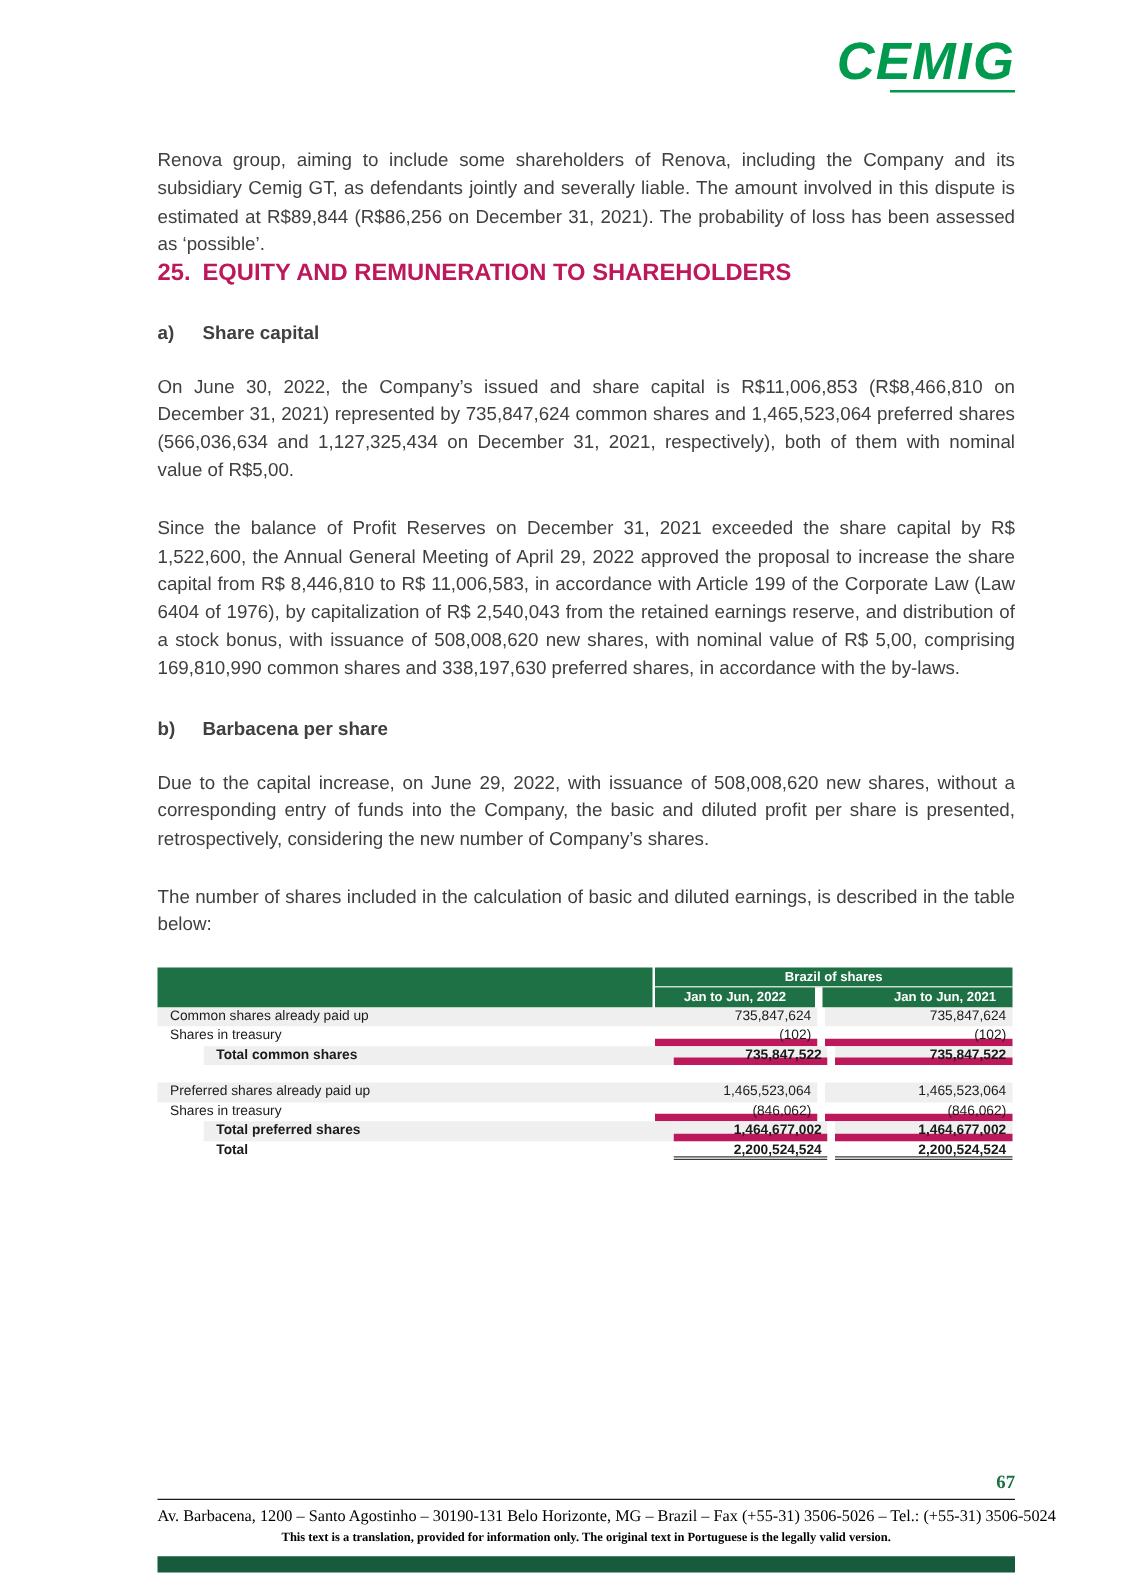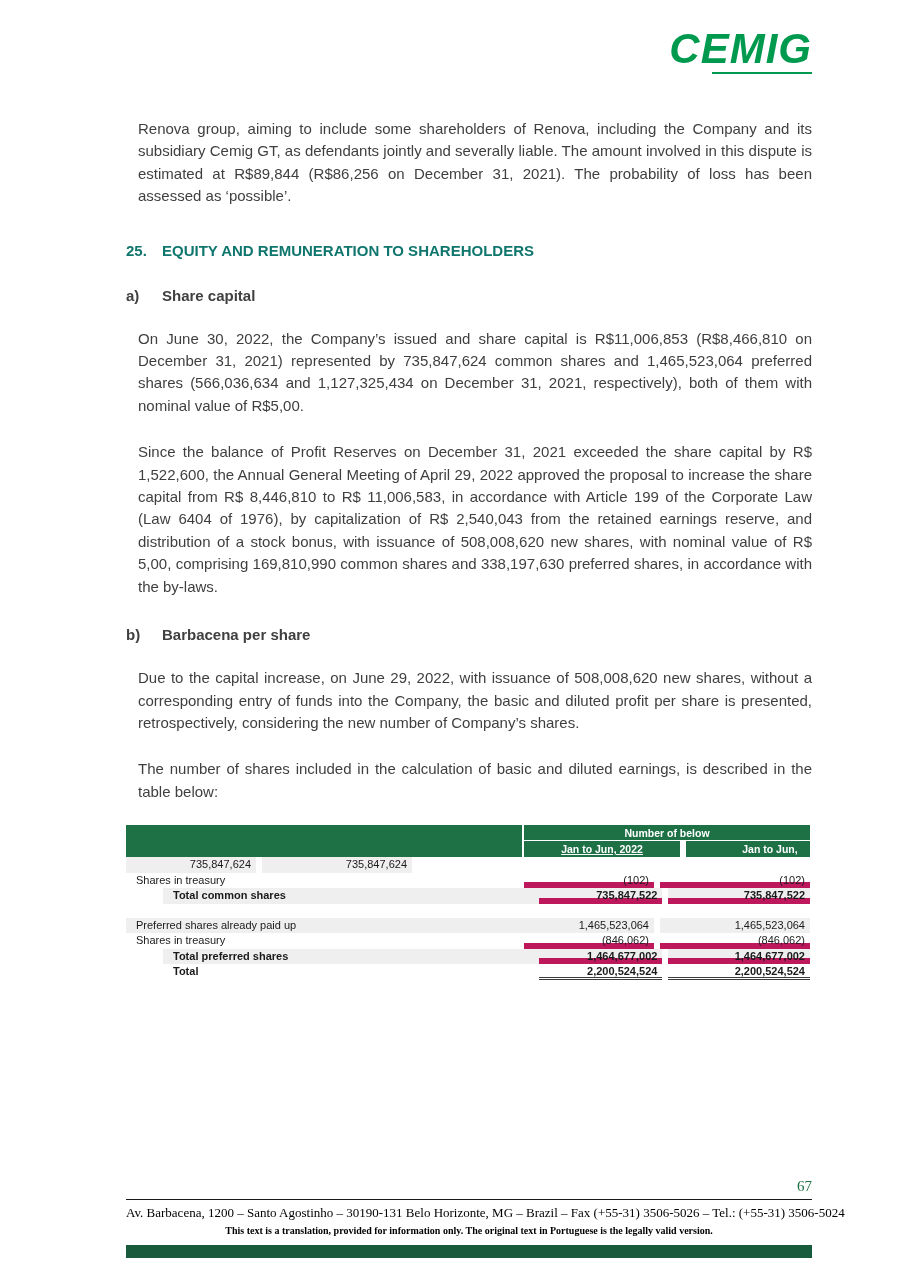--- a/index.html
+++ b/index.html
@@ -21,27 +21,27 @@
   }
   .logo::after{
     content:""; display:block; height:2px; background:#009a4e;
     margin-top:2px; width:70%; margin-left:30%;
   }
 
   
   .content { position:absolute; left:126px; right:88px; top:0; }
 
   p.body, .cap-label {
-    font-size:15px; line-height:22.4px; text-align:justify; color:#3f3f3f;margin-left:12px;
+    font-size:15px; line-height:22.4px; text-align:justify; color:#3f3f3f;
   }
   .intro { margin-top:118px; }
 
   .sec-heading {
-    margin-top:34px; display:flex;
-    color:#0f766e; font-weight:bold; font-size:15px;
+    display:flex;
+    color:#be185d; font-weight:bold; font-size:19px;
   }
   .sec-heading .num { width:36px; }
 
   .sub-heading {
     margin-top:28px; display:flex;
     color:#404040; font-weight:bold; font-size:15px;
   }
   .sub-heading .ltr { width:36px; }
 
   .para { margin-top:24px; }
@@ -57,39 +57,39 @@
   .h-right { flex:1; display:flex; flex-direction:column; margin-left:2px; }
   .h-group {
     background:#1e7145; color:#fff; font-weight:bold; text-align:center;
     height:16px; line-height:16px; font-size:10.5px; border-bottom:1px solid #fff;
   }
   .h-cols { display:flex; }
   .h-col, .h-col2 {
     background:#1e7145; color:#fff; font-weight:bold; text-align:center;
     height:16px; line-height:16px; font-size:10.5px;
   }
-  .h-col { width:156px;text-decoration:underline; }
+  .h-col { width:128px; }
   .h-gap { width:6px; background:#fff; }
   .h-col2 { flex:1;padding-left:44px; }
 
   .trow { display:flex; height:15.5px; line-height:15.5px; }
   .trow.spacer { height:14px; background:#fff; }
   .cell-label { width:398px; padding-left:10px; overflow:hidden; }
   .cell-val  { width:130px; text-align:right; padding-right:5px; }
   .cell-gap  { width:6px; background:#fff; }
   .cell-val2 { width:150px; text-align:right; padding-right:5px; }
   .trow.shade .cell-label, .trow.shade .cell-val, .trow.shade .cell-val2 { background:#efefef; }
   .trow.bold { font-weight:bold;margin-left:37px; }
   .trow.u .cell-val, .trow.u .cell-val2 { border-bottom:6px solid #be185d; }
   .trow.uu .cell-val, .trow.uu .cell-val2 { border-bottom:3px double #3c3c3c; }
 
   
   .footer { position:absolute; left:126px; right:88px; bottom:12px; }
   .page-number {
-    text-align:right; color:#1e7145; font-weight:normal; font-size:15px;
+    text-align:right; color:#1e7145; font-weight:bold; font-size:15px;
     margin-bottom:4px; font-family:"Liberation Serif", serif;
   }
   .footer-line { border-top:1.6px solid #1a1a1a; }
   .footer-address {
     font-family:"Liberation Serif", serif; font-size:13px; color:#000;
     text-align:center; margin-top:5px; white-space:nowrap;
   }
   .footer-note {
     font-family:"Liberation Serif", serif; font-size:10px; font-weight:bold; color:#000;
     text-align:center; margin-top:4px; white-space:nowrap;
@@ -129,30 +129,31 @@
 
     <p class="body para">Due to the capital increase, on June 29, 2022, with issuance of 508,008,620 new shares, without a corresponding entry of funds into the Company, the basic and diluted profit per share is presented, retrospectively, considering the new number of Company’s shares.</p>
 
     <p class="body para">The number of shares included in the calculation of basic and diluted earnings, is described in the table below:</p>
 
     <div class="table">
 
       <div class="thead">
         <div class="h-left"></div>
         <div class="h-right">
-          <div class="h-group">Number of below</div>
+          <div class="h-group">Brazil of shares</div>
           <div class="h-cols">
             <div class="h-col">Jan to Jun, 2022</div>
             <div class="h-gap"></div>
             <div class="h-col2">Jan to Jun, 2021 (restated)</div>
           </div>
         </div>
       </div>
 
       <div class="trow shade">
+        <div class="cell-label">Common shares already paid up</div>
         <div class="cell-val">735,847,624</div>
         <div class="cell-gap"></div>
         <div class="cell-val2">735,847,624</div>
       </div>
 
       <div class="trow u">
         <div class="cell-label">Shares in treasury</div>
         <div class="cell-val">(102)</div>
         <div class="cell-gap"></div>
         <div class="cell-val2">(102)</div>

